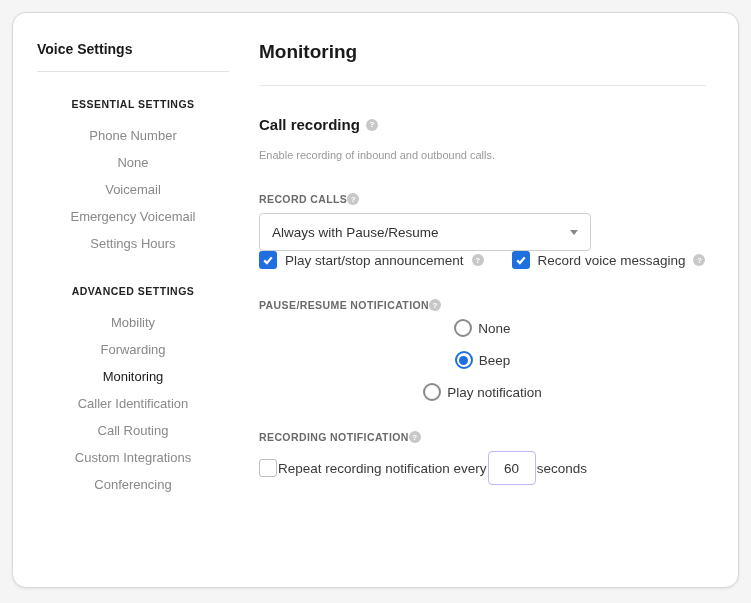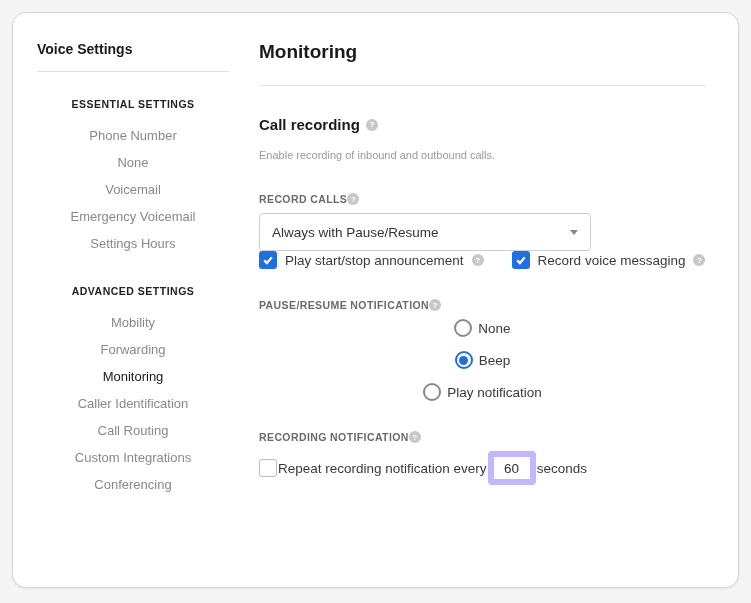--- a/index.html
+++ b/index.html
@@ -209,21 +209,21 @@
       color: #3a3a3a;
     }
     .repeat-row {
       display: flex;
       align-items: center;
       gap: 1px;
     }
     .num-input {
       width: 48px;
       height: 34px;
-      border: 6px solid #c4b5fd;
+      border: 1px solid #c4b5fd;
       border-radius: 4px;
       text-align: center;
       font-size: 13.5px;
       color: #333;
     }
   </style>
 </head>
 <body>
 
 <div class="window">

